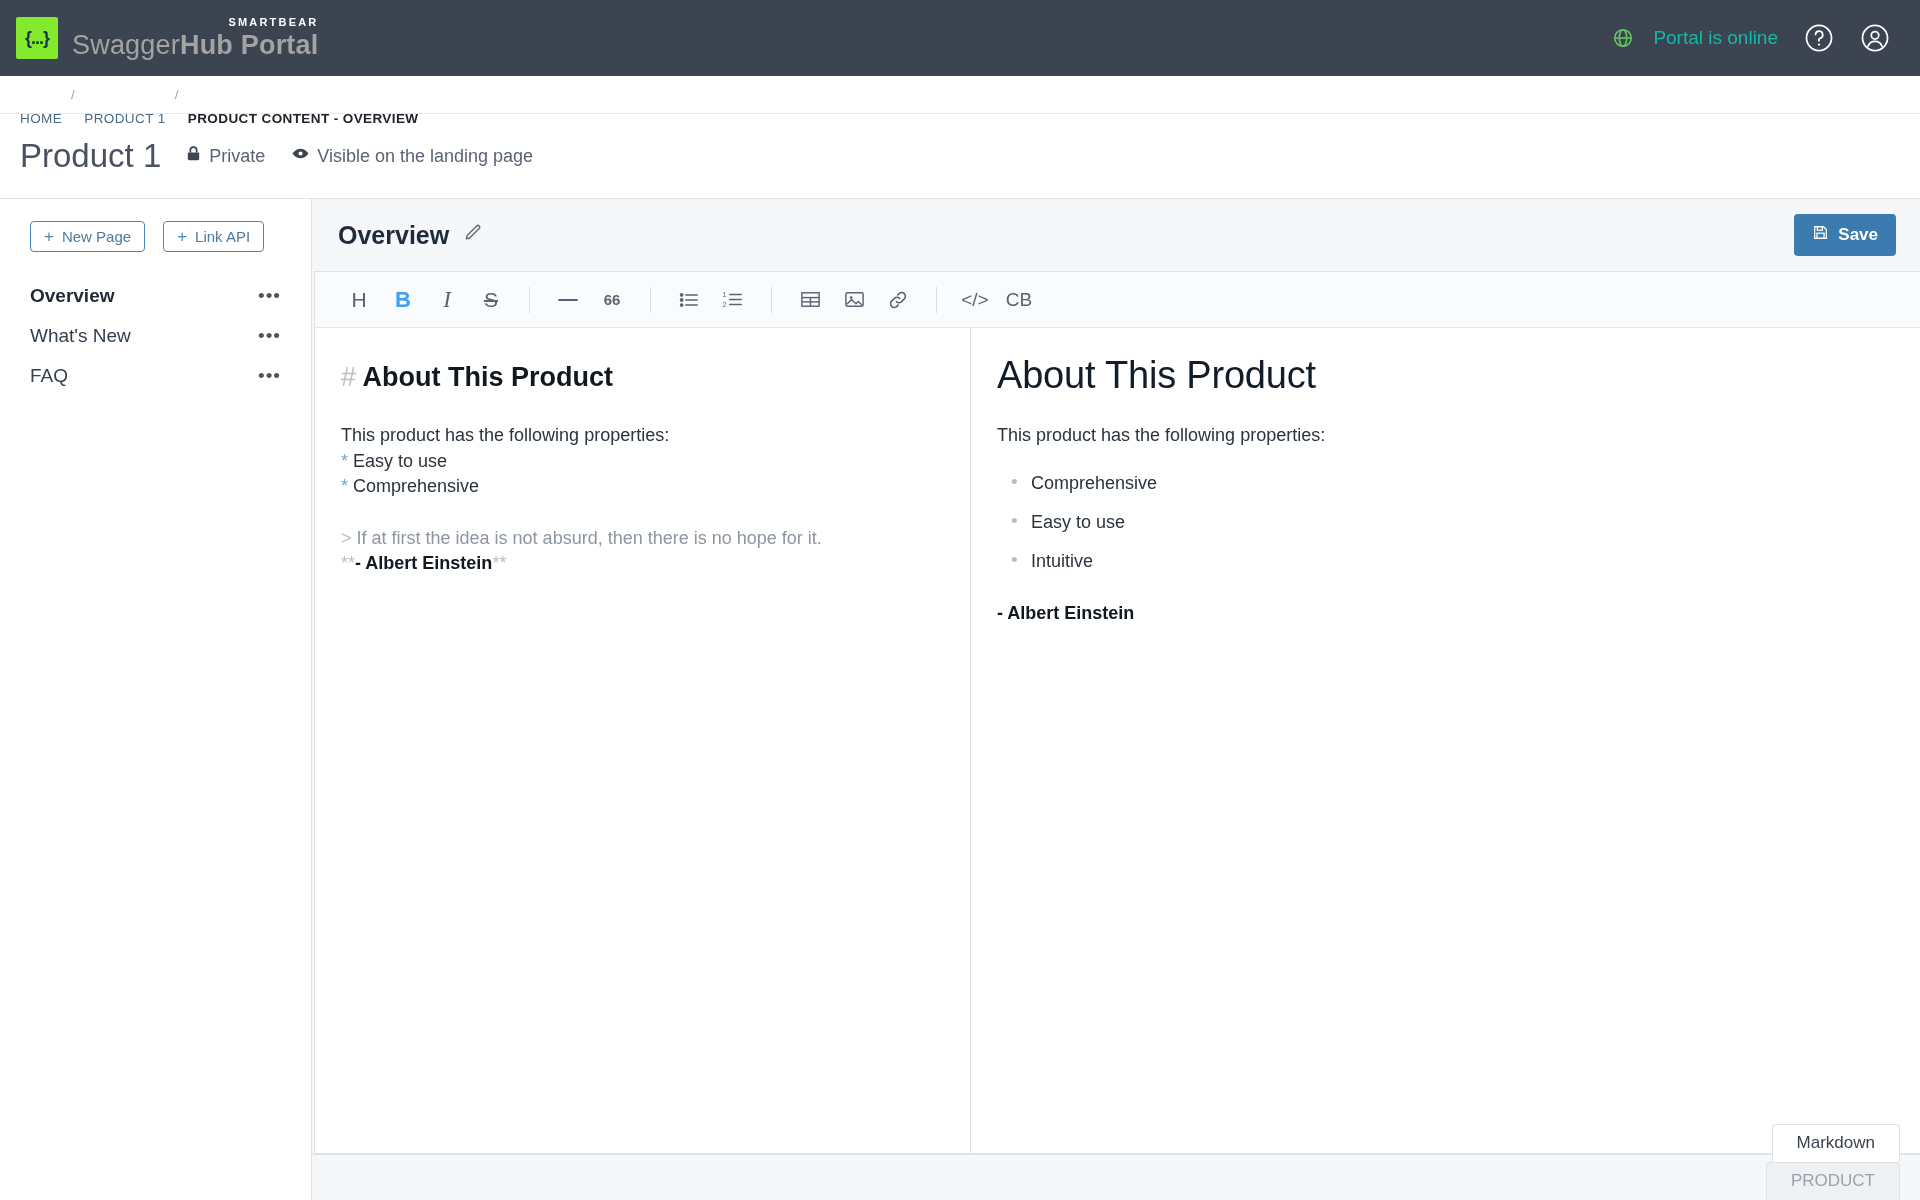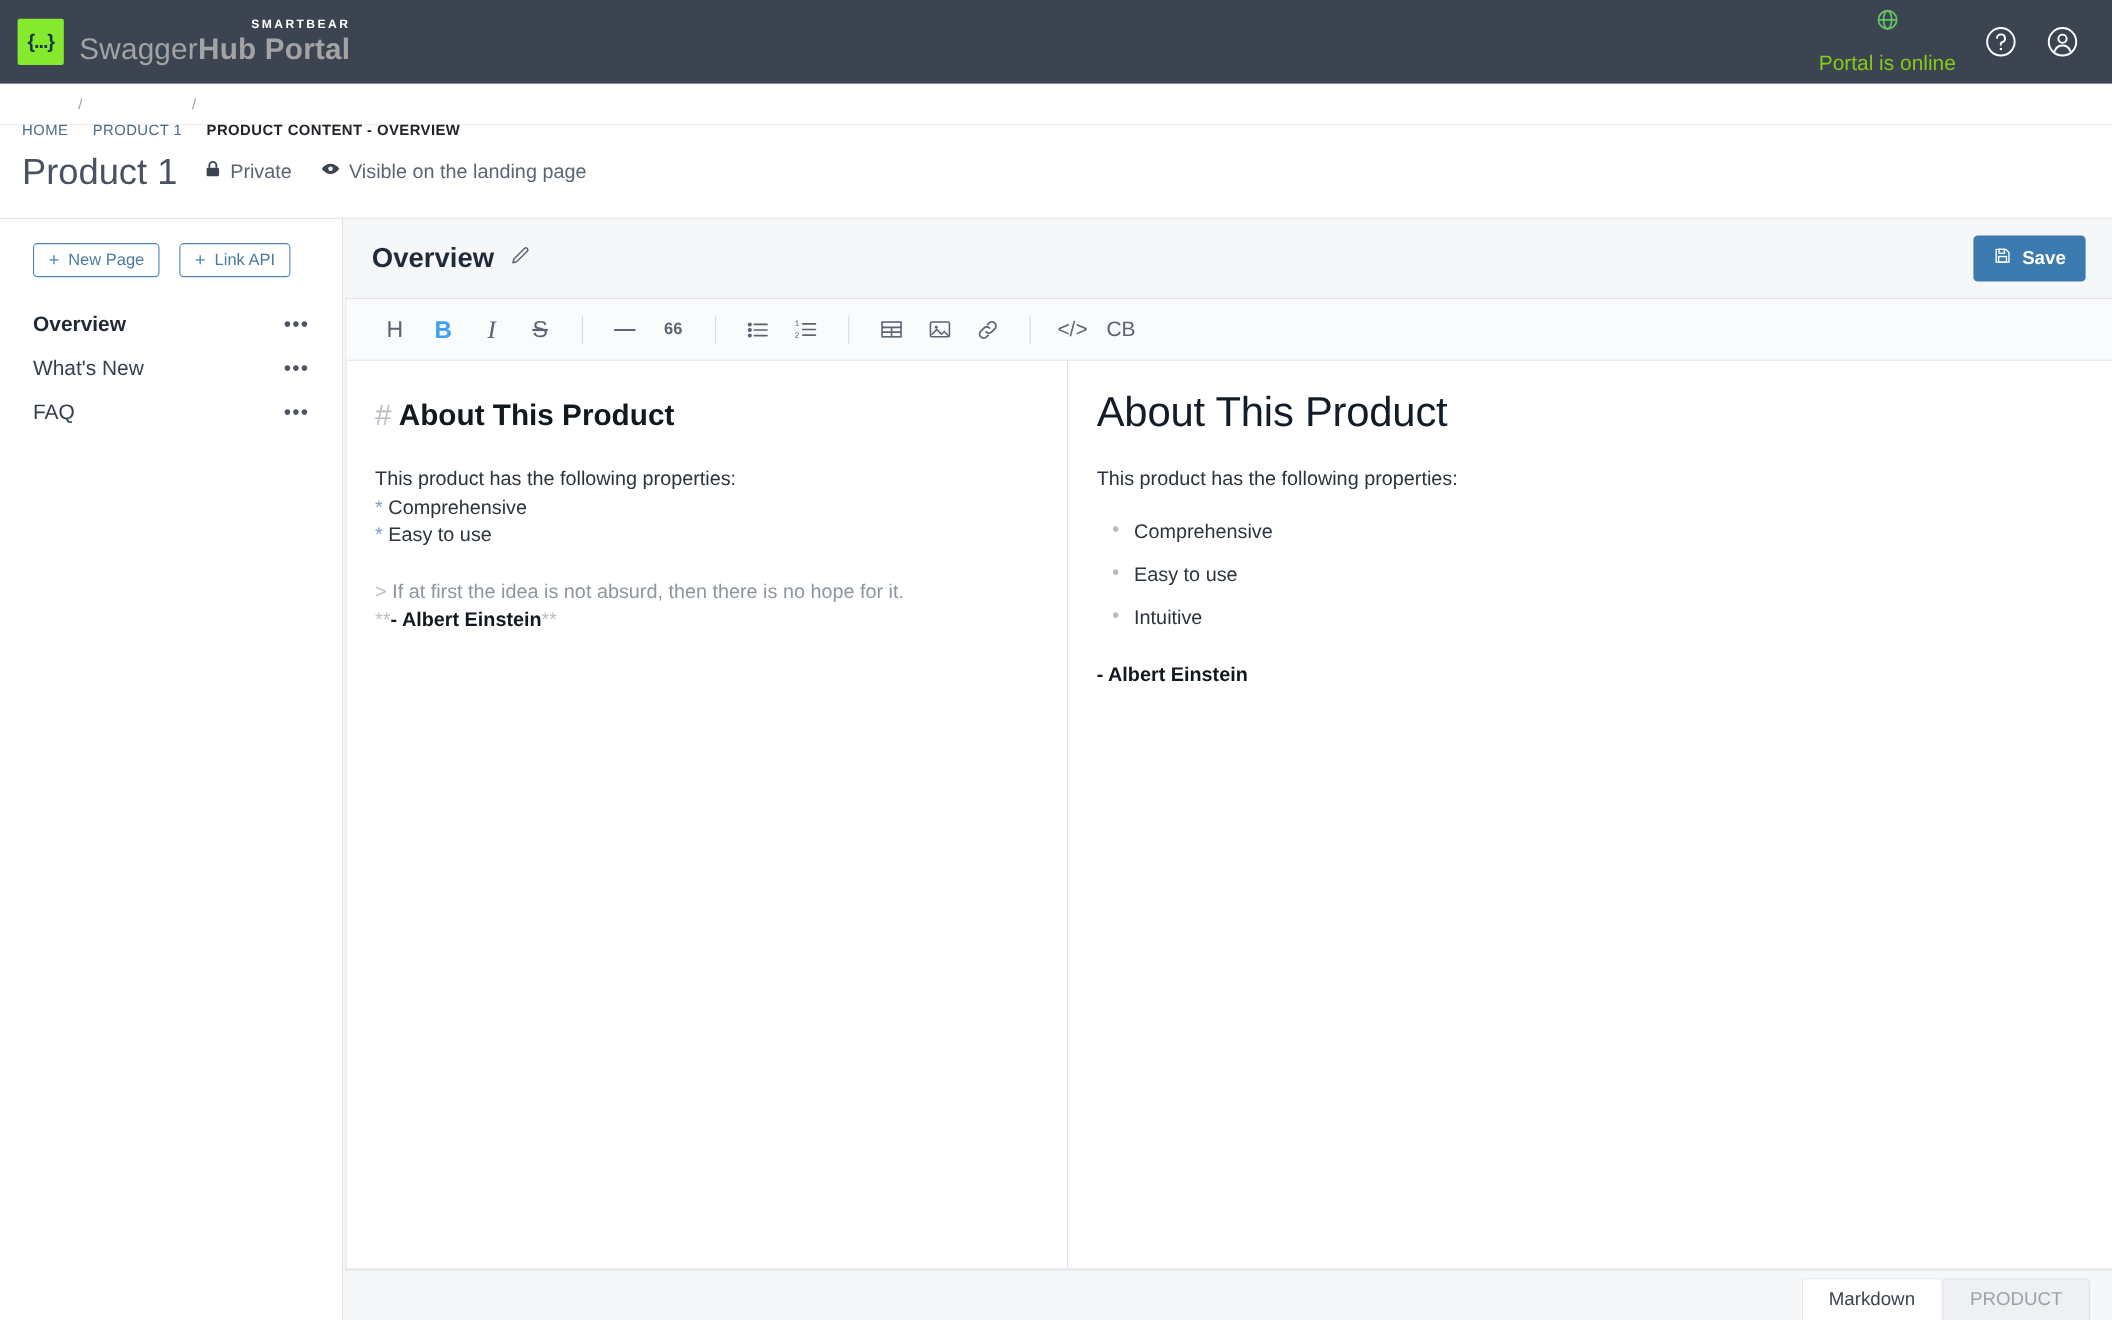--- a/index.html
+++ b/index.html
@@ -33,21 +33,21 @@
     color: #ffffff; font-size: 11px; letter-spacing: 2.2px;
     font-weight: bold; margin-bottom: 4px;
   }
   .brand-main { color: #a3a3a3; font-size: 27px; font-weight: 300; letter-spacing: 0.2px; }
   .brand-main b { font-weight: 700; }
   .topbar-right {
     margin-left: auto; display: flex; align-items: center; gap: 26px;
   }
   .portal-status {
     display: flex; align-items: center; gap: 19px;
-    color: #84cc16; font-size: 19px; flex-direction: column;
+    color: #14b8a6; font-size: 19px;
   }
   .globe-icon { display: block; }
   .round-icon { display: block; }
 
   
   .breadcrumb {
     height: 38px;
     display: flex; align-items: center;
     padding: 0 20px;
     font-size: 13.5px; letter-spacing: 0.4px;
@@ -196,20 +196,21 @@
   }
   .pv-attrib { font-size: 18px; font-weight: bold; color: #12181f; }
 
   
   .bottombar {
     height: 46px;
     display: flex; align-items: flex-end; justify-content: flex-end;
     padding-right: 20px;
     background: #f6f7f9;
     border-top: 1px solid #dfe2e6;
+    flex-direction: column;
   }
   .mode-tab {
     border: 1px solid #dfe2e6; border-bottom: none;
     border-radius: 4px 4px 0 0;
     padding: 8px 24px 9px 24px;
     font-size: 17px; cursor: pointer;
     background: #eef0f3; color: #9aa2ab;
   }
   .mode-tab.active { background: #fff; color: #3a434e; }
 </style>
@@ -395,25 +396,25 @@
       <div class="panes">
 
         <div class="pane-md">
           <div class="md-h1">
             <span class="md-token">#</span>
             <span>About This Product</span>
           </div>
           <div class="md-line">This product has the following properties:</div>
           <div class="md-line">
             <span class="md-token-blue">*</span>
-            <span>Comprehensive</span>
+            <span>Easy to use</span>
           </div>
           <div class="md-line">
             <span class="md-token-blue">*</span>
-            <span>Easy to use</span>
+            <span>Comprehensive</span>
           </div>
           <div class="md-blank"></div>
           <div class="md-line md-gray">
             <span class="md-token">&gt;</span>
             <span>If at first the idea is not absurd, then there is no hope for it.</span>
           </div>
           <div class="md-line">
             <span class="md-token">**</span><span class="md-bold">- Albert Einstein</span><span class="md-token">**</span>
           </div>
         </div>

